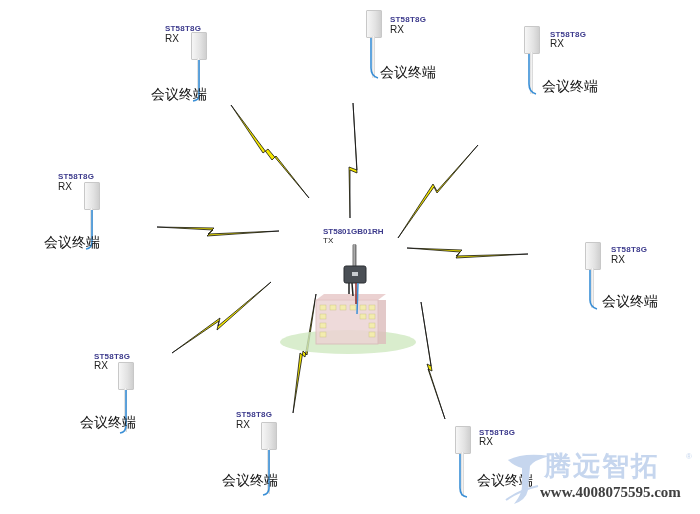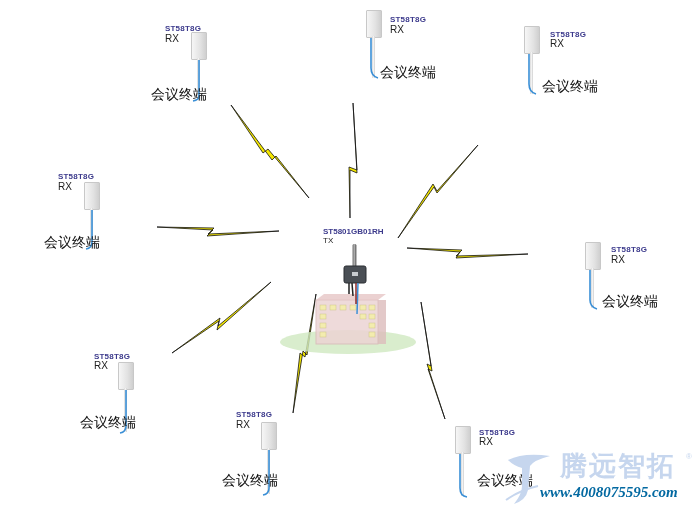--- a/index.html
+++ b/index.html
@@ -13,24 +13,24 @@
   .rx .term { position: absolute; font-size: 14px; color: #111; white-space: nowrap; font-family: "DejaVu Sans", sans-serif; }
   .panel { position: absolute; width: 14px; height: 26px;
            background: linear-gradient(90deg, #f6f6f6 0%, #e2e2e2 60%, #cfcfcf 100%);
            border: 1px solid #c8c8c8; border-radius: 1px; }
   .pole { position: absolute; width: 3px; background: linear-gradient(90deg,#d9d9d9,#f2f2f2,#cfcfcf); }
   .cable { position: absolute; }
   .tx-label { position: absolute; font-size: 8px; white-space: nowrap; }
   .tx-label .m { color: #3c3a8c; font-weight: bold; text-align: right; }
   .tx-label .r { color: #222; }
   .brand { position: absolute; left: 500px; top: 446px; width: 200px; height: 66px; }
-  .brand .name { position: absolute; left: 60px; top: 2px; font-family: "DejaVu Serif", "Liberation Serif", serif;
+  .brand .name { position: absolute; left: 44px; top: 2px; font-family: "DejaVu Serif", "Liberation Serif", serif;
                  font-size: 27px; font-weight: bold; color: #c6d6ee; letter-spacing: 2px; white-space: nowrap; }
   .brand .url { position: absolute; left: 40px; top: 38px; font-family: "Liberation Serif", "DejaVu Serif", serif;
-                font-size: 15px; font-weight: bold; color: #0369a1; white-space: nowrap; font-style: italic; }
+                font-size: 15px; font-weight: bold; color: #404040; white-space: nowrap; }
   .brand .reg { position: absolute; left: 186px; top: 6px; font-size: 8px; color: #c6d6ee; }
   .net-label { position: absolute; left: 326px; top: 316px; width: 56px; height: 34px;
                border-radius: 50%; background: #1f8ede; color: #fff; font-size: 13px;
                display: flex; align-items: center; justify-content: center; font-family: "DejaVu Sans", sans-serif; }
 </style>
 </head>
 <body>
 
 <div id="stage">
 

